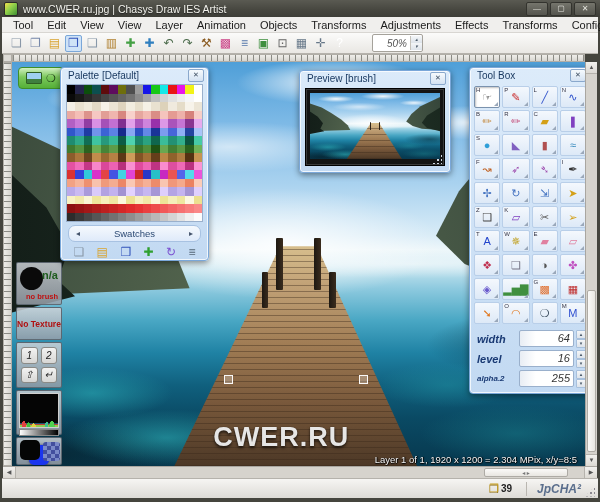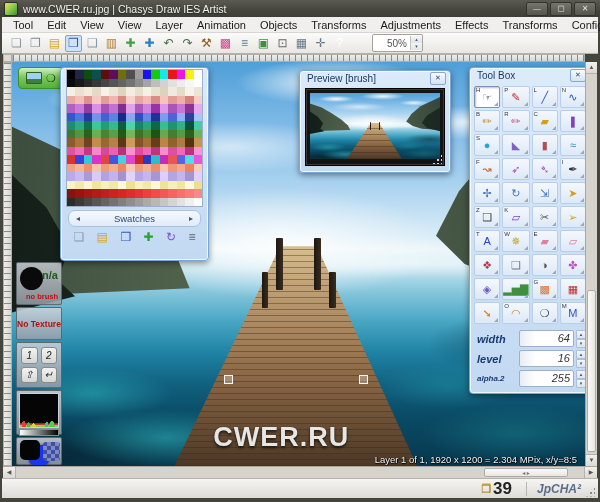--- a/index.html
+++ b/index.html
@@ -15,21 +15,21 @@
 
   
   .menubar{position:absolute;left:2px;top:17px;width:596px;height:16px;background:#f0efed;display:flex;align-items:center;padding-left:4px;box-sizing:border-box;border-bottom:1px solid #d8d6d2;}
   .menu-item{font-size:11px;color:#1b1b1b;padding:1px 7px;}
 
   
   .toolbar{position:absolute;left:2px;top:33px;width:596px;height:21px;background:linear-gradient(180deg,#fbfbfa,#e9e7e3);border-bottom:1px solid #b5b2ac;display:flex;align-items:center;padding-left:6px;box-sizing:border-box;gap:2px;}
   .tbtn{width:17px;height:17px;border-radius:2px;display:flex;align-items:center;justify-content:center;font-size:12px;line-height:1;}
   .tbtn.active{background:#cfe3f7;border:1px solid #7aa7d9;width:15px;height:15px;}
   .tb-grip{width:8px;height:14px;margin:0 4px 0 8px;background:radial-gradient(1px 1px at 2px 2px,#9a978f 60%,transparent 61%);background-size:4px 4px;}
-  .zoom-box{display:flex;align-items:center;height:16px;background:#fff;border:1px solid #a5a29b;border-radius:2px;}
+  .zoom-box{display:flex;align-items:center;height:16px;background:#fff;border:1px solid #a5a29b;border-radius:2px;font-style:italic;}
   .zoom-val{width:34px;text-align:right;font-size:10px;color:#555;padding-right:3px;}
   .spin{display:flex;flex-direction:column;width:11px;border-left:1px solid #c5c2bb;}
   .spin b{height:7px;font-size:5px;line-height:7px;text-align:center;color:#4a5a6a;background:linear-gradient(180deg,#f4f6f8,#dde3ea);font-weight:normal;}
 
   
   .ruler-corner{position:absolute;left:3px;top:54px;width:9px;height:8px;background:#dcdad5;border:1px solid #b0ada6;box-sizing:border-box;}
   .h-ruler{position:absolute;left:12px;top:54px;width:573px;height:8px;background:repeating-linear-gradient(90deg,#8a8a84 0 1px,transparent 1px 6px),repeating-linear-gradient(90deg,#55554f 0 1px,transparent 1px 30px),linear-gradient(180deg,#efeeea,#d7d5cf);box-sizing:border-box;border:1px solid #b0ada6;}
   .v-ruler{position:absolute;left:3px;top:62px;width:9px;height:404px;background:repeating-linear-gradient(180deg,#8a8a84 0 1px,transparent 1px 6px),repeating-linear-gradient(180deg,#55554f 0 1px,transparent 1px 30px),linear-gradient(90deg,#efeeea,#d7d5cf);box-sizing:border-box;border:1px solid #b0ada6;}
 
   
@@ -137,21 +137,21 @@
   .vs-up{position:absolute;top:0;left:0;right:0;height:11px;background:linear-gradient(180deg,#f2f1ee,#dcd9d3);border-bottom:1px solid #b5b2ac;font-size:6px;text-align:center;line-height:11px;color:#555;}
   .vs-down{position:absolute;bottom:0;left:0;right:0;height:11px;background:linear-gradient(180deg,#f2f1ee,#dcd9d3);border-top:1px solid #b5b2ac;font-size:6px;text-align:center;line-height:11px;color:#555;}
   .vs-thumb{position:absolute;left:1px;right:1px;top:228px;height:160px;background:linear-gradient(90deg,#fbfaf8,#e8e6e1);border:1px solid #aeaba5;border-radius:2px;}
   .hscroll{position:absolute;left:3px;right:3px;top:466px;height:12px;background:#d6d3cd;border-top:1px solid #a9a6a0;box-sizing:border-box;}
   .hs-left{position:absolute;left:0;top:0;bottom:0;width:12px;background:linear-gradient(180deg,#f2f1ee,#dcd9d3);border-right:1px solid #b5b2ac;font-size:6px;text-align:center;line-height:11px;color:#555;}
   .hs-right{position:absolute;right:0;top:0;bottom:0;width:12px;background:linear-gradient(180deg,#f2f1ee,#dcd9d3);border-left:1px solid #b5b2ac;font-size:6px;text-align:center;line-height:11px;color:#555;}
   .hs-thumb{position:absolute;left:481px;top:1px;bottom:1px;width:82px;background:linear-gradient(180deg,#fbfaf8,#e8e6e1);border:1px solid #aeaba5;border-radius:2px;font-size:6px;color:#777;text-align:center;line-height:9px;}
   .statusbar{position:absolute;left:2px;right:2px;top:478px;height:20px;background:linear-gradient(180deg,#f6f5f3,#dddbd6);border-top:1px solid #b5b2ac;display:flex;align-items:center;justify-content:flex-end;box-sizing:border-box;}
   .sb-grip{width:9px;height:13px;margin-right:6px;background:radial-gradient(1px 1px at 2px 2px,#a5a29a 60%,transparent 61%);background-size:4px 4px;}
   .sb-chip{font-size:11px;color:#c9a227;margin-right:2px;text-shadow:0 1px 0 #8a6a10;}
-  .sb-mem{font-size:17px;font-weight:bold;color:#222;margin-right:14px;}
+  .sb-mem{font-size:10px;font-weight:bold;color:#222;margin-right:14px;}
   .sb-div{width:1px;height:14px;background:#b9b6b0;margin-right:10px;}
   .sb-brand{font-size:12px;font-weight:bold;font-style:italic;color:#5a6e8c;margin-right:4px;}
   .sb-corner{width:10px;height:10px;margin:6px 3px 0 0;background:radial-gradient(1.2px 1.2px at 2px 2px,#8a878f 60%,transparent 61%);background-size:4px 4px;clip-path:polygon(100% 0,100% 100%,0 100%);}
 </style>
 </head>
 <body>
 
 <div id="window">
 
   <div class="titlebar">
@@ -314,20 +314,24 @@
     </div>
     <div class="hist-ramp"></div>
   </div>
   <div class="lpanel" id="p-swatch">
     <div class="sw sw-bg"></div>
     <div class="sw sw-fg"></div>
     <div class="sw sw-alpha"></div>
   </div>
 
   <div class="fwin" id="palette">
+    <div class="fwin-title">
+      <span>Palette [Default]</span>
+      <span class="fwin-close">✕</span>
+    </div>
     <div class="pal-grid">
 
     <span class="pal-cell" style="background: rgb(0, 0, 0);"></span>
         <span class="pal-cell" style="background: rgb(36, 36, 74);"></span>
         <span class="pal-cell" style="background: rgb(12, 79, 12);"></span>
         <span class="pal-cell" style="background: rgb(12, 79, 79);"></span>
         <span class="pal-cell" style="background: rgb(94, 12, 12);"></span>
         <span class="pal-cell" style="background: rgb(94, 12, 94);"></span>
         <span class="pal-cell" style="background: rgb(110, 110, 12);"></span>
         <span class="pal-cell" style="background: rgb(79, 79, 79);"></span>

